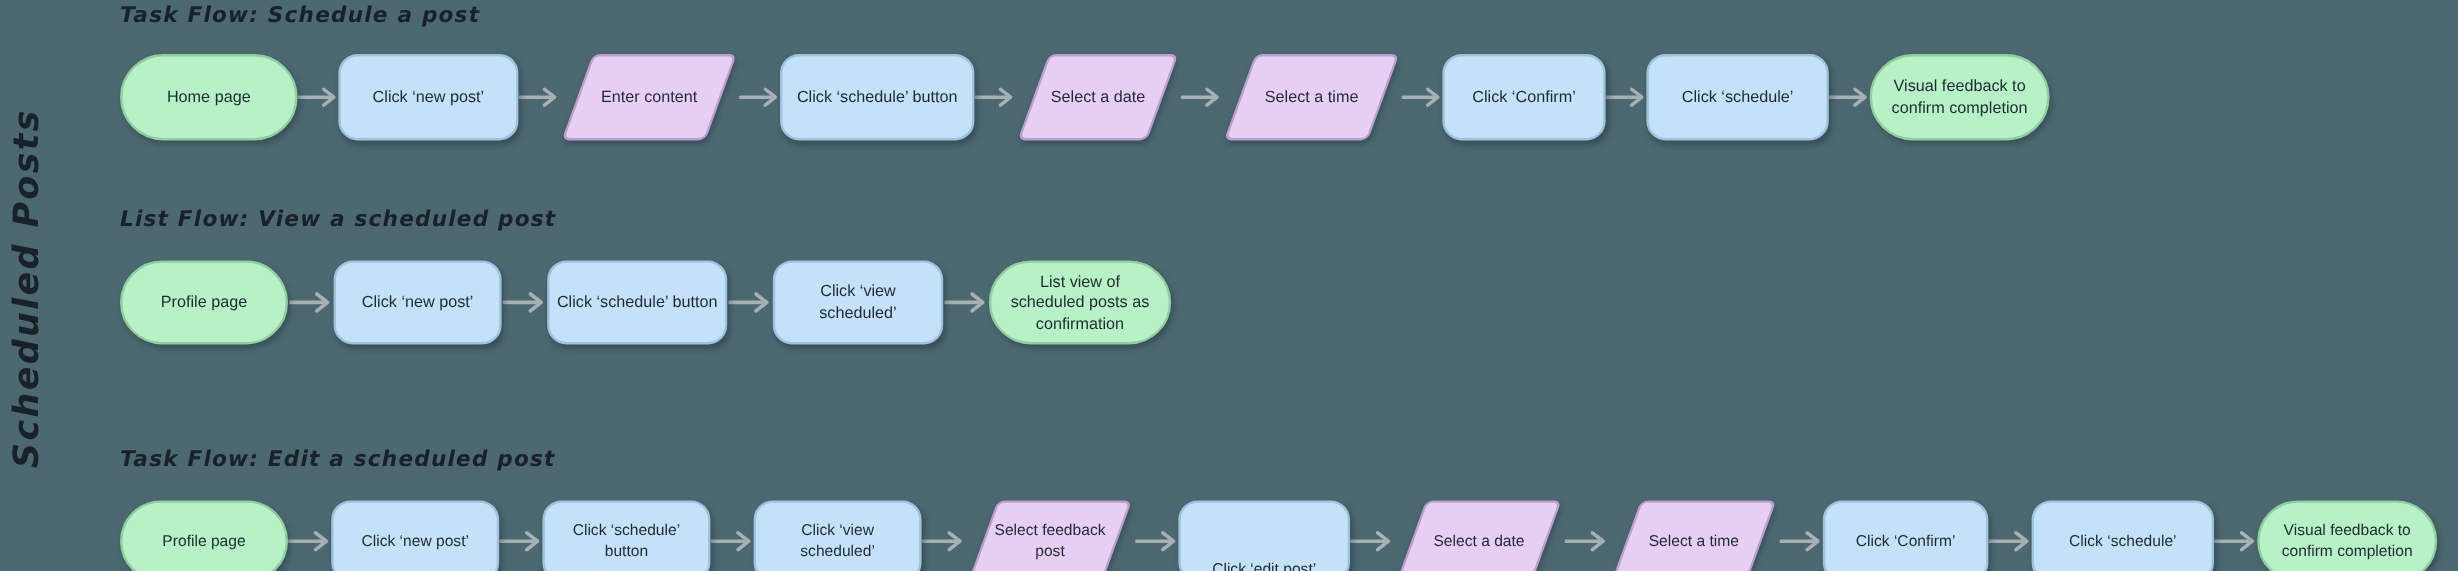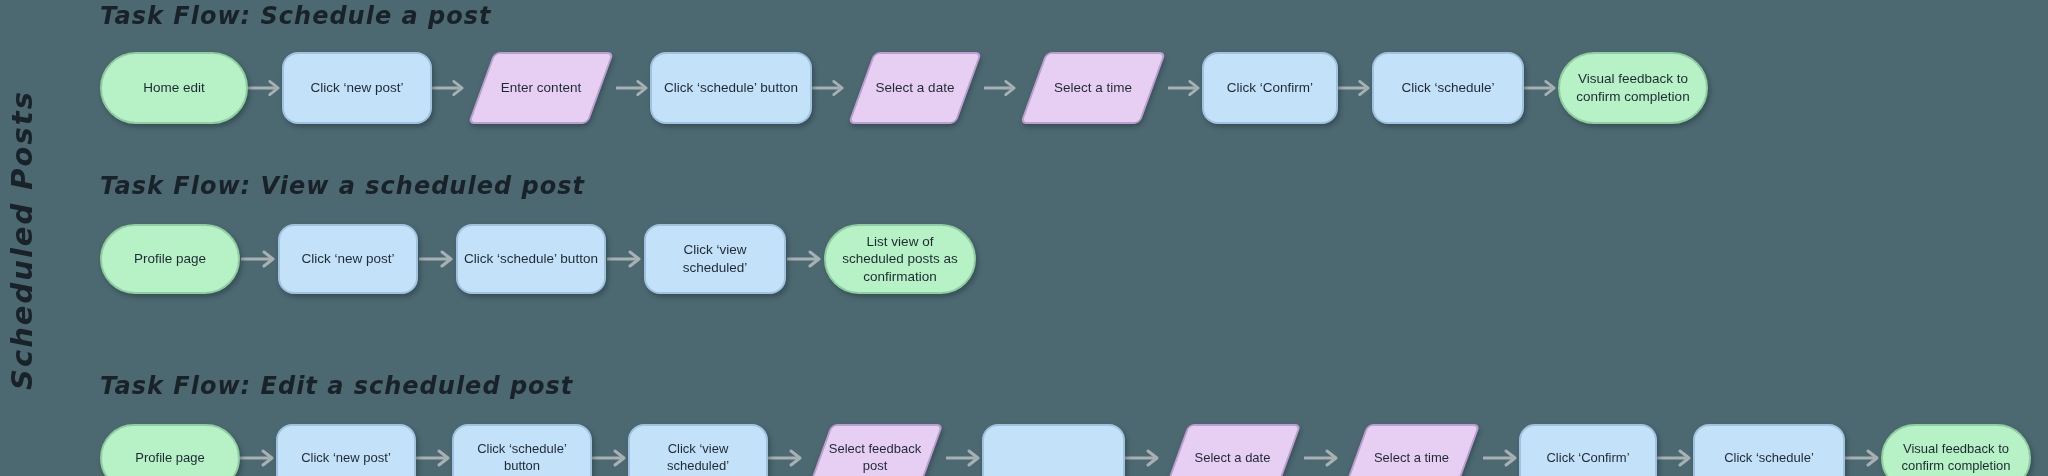--- a/index.html
+++ b/index.html
@@ -24,21 +24,21 @@
     white-space:nowrap;
     font-family:"DejaVu Sans",sans-serif;
     font-style:italic; font-weight:700;
     font-size:29px; letter-spacing:2px;
     color:var(--title-text);
   }
   .flow{position:absolute; left:100px;}
   .flow-title{
     font-family:"DejaVu Sans",sans-serif;
     font-style:italic; font-weight:700;
-    font-size:24px; letter-spacing:1px;
+    font-size:18px; letter-spacing:1px;
     color:var(--title-text);
     margin-bottom:0;
   }
   .flow-row{display:flex; align-items:stretch;}
   #flow-0{top:2px;}   #flow-0 .flow-row{margin-top:22px; height:72px;}
   #flow-1{top:172px;} #flow-1 .flow-row{margin-top:24px; height:70px;}
   #flow-2{top:372px;} #flow-2 .flow-row{margin-top:24px; height:68px;}
   #flow-0 .node,#flow-1 .node{font-size:13.5px;}
   #flow-2 .node{font-size:13px;}
   .node{
@@ -77,21 +77,21 @@
 </style>
 </head>
 <body>
 
 <div class="vertical-label">Scheduled Posts</div>
 
 <section class="flow" id="flow-0">
   <div class="flow-title">Task Flow: Schedule a post</div>
   <div class="flow-row">
       <div class="node terminal" style="width: 148px;">
-        <span class="node-label">Home edit</span>
+        <span class="node-label">Home page</span>
       </div>
       <div class="arrow" style="width: 34px;">
         <svg width="36" height="22" viewBox="0 0 36 22">
           <path d="M1 11 H28" stroke="currentColor" stroke-width="3" fill="none" stroke-linecap="round"></path>
           <path d="M23 4 L32 11 L23 18" stroke="currentColor" stroke-width="3" fill="none" stroke-linecap="round" stroke-linejoin="round"></path>
         </svg>
       </div>
       <div class="node process" style="width: 150px;">
         <span class="node-label">Click ‘new post’</span>
       </div>
@@ -155,21 +155,21 @@
           <path d="M23 4 L32 11 L23 18" stroke="currentColor" stroke-width="3" fill="none" stroke-linecap="round" stroke-linejoin="round"></path>
         </svg>
       </div>
       <div class="node terminal" style="width: 150px;">
         <span class="node-label">Visual feedback to confirm completion</span>
       </div>
     </div>
 </section>
 
 <section class="flow" id="flow-1">
-  <div class="flow-title">Task Flow: View a scheduled post</div>
+  <div class="flow-title">List Flow: View a scheduled post</div>
   <div class="flow-row">
       <div class="node terminal" style="width: 140px;">
         <span class="node-label">Profile page</span>
       </div>
       <div class="arrow" style="width: 38px;">
         <svg width="36" height="22" viewBox="0 0 36 22">
           <path d="M1 11 H28" stroke="currentColor" stroke-width="3" fill="none" stroke-linecap="round"></path>
           <path d="M23 4 L32 11 L23 18" stroke="currentColor" stroke-width="3" fill="none" stroke-linecap="round" stroke-linejoin="round"></path>
         </svg>
       </div>

